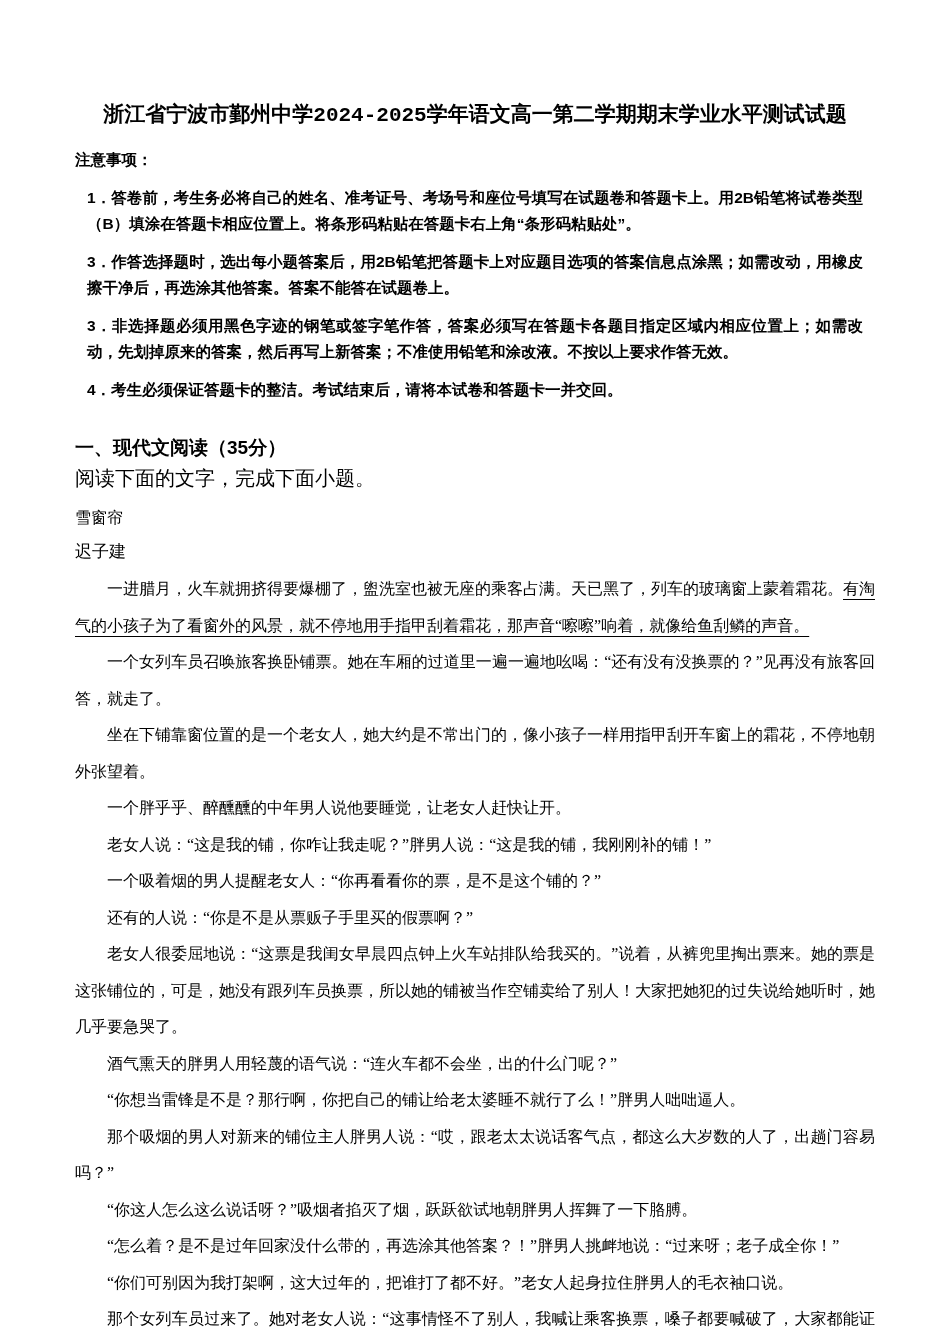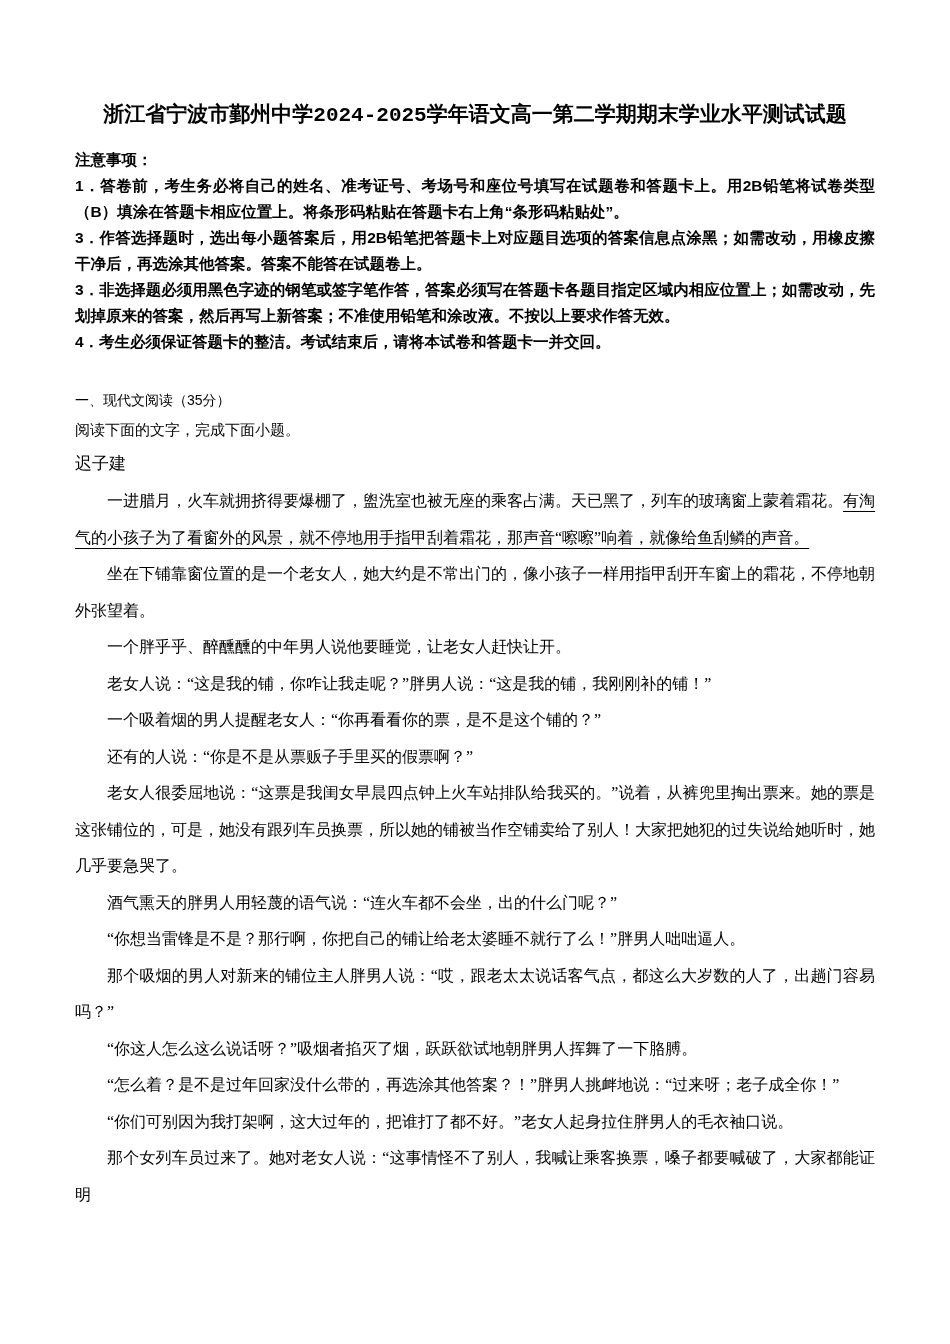--- a/index.html
+++ b/index.html
@@ -20,30 +20,30 @@
     line-height: 1.3;
     margin: 0 0 18px 0;
   }
   .notice {
     font-family: "Liberation Sans", "DejaVu Sans", sans-serif;
     font-weight: bold;
     font-size: 15.5px;
     line-height: 26px;
   }
   .notice-heading { margin: 0; }
-  .notice-item { margin: 0; text-align: justify; }
+  .notice-item { margin: 12px; text-align: justify; }
   .section-heading {
     font-family: "Liberation Sans", "DejaVu Sans", sans-serif;
-    font-weight: normal;
-    font-size: 14px;
+    font-weight: bold;
+    font-size: 19px;
     margin: 32px 0 0 0;
     line-height: 26px;
   }
   .reading-instruction {
-    font-size: 15px;
+    font-size: 20px;
     margin: 4px 0 0 0;
     line-height: 26px;
   }
   .article-title {
     font-size: 16px;
     margin: 14px 0 0 0;
     line-height: 26px;
   }
   .article-author {
     font-size: 17px;
@@ -75,24 +75,26 @@
     <p class="notice-heading">注意事项：</p>
     <p class="notice-item">1．答卷前，考生务必将自己的姓名、准考证号、考场号和座位号填写在试题卷和答题卡上。用2B铅笔将试卷类型（B）填涂在答题卡相应位置上。将条形码粘贴在答题卡右上角“条形码粘贴处”。</p>
     <p class="notice-item">3．作答选择题时，选出每小题答案后，用2B铅笔把答题卡上对应题目选项的答案信息点涂黑；如需改动，用橡皮擦干净后，再选涂其他答案。答案不能答在试题卷上。</p>
     <p class="notice-item">3．非选择题必须用黑色字迹的钢笔或签字笔作答，答案必须写在答题卡各题目指定区域内相应位置上；如需改动，先划掉原来的答案，然后再写上新答案；不准使用铅笔和涂改液。不按以上要求作答无效。</p>
     <p class="notice-item">4．考生必须保证答题卡的整洁。考试结束后，请将本试卷和答题卡一并交回。</p>
   </div>
 
   <p class="section-heading">一、现代文阅读（35分）</p>
   <p class="reading-instruction">阅读下面的文字，完成下面小题。</p>
 
+  <p class="article-title">雪窗帘</p>
   <p class="article-author">迟子建</p>
 
   <div class="article-paragraphs">
       <p class="body-para"><span>一进腊月，火车就拥挤得要爆棚了，盥洗室也被无座的乘客占满。天已黑了，列车的玻璃窗上蒙着霜花。</span><span class="underline">有淘气的小孩子为了看窗外的风景，就不停地用手指甲刮着霜花，那声音“嚓嚓”响着，就像给鱼刮鳞的声音。</span></p>
+      <p class="body-para"><span>一个女列车员召唤旅客换卧铺票。她在车厢的过道里一遍一遍地吆喝：“还有没有没换票的？”见再没有旅客回答，就走了。</span></p>
       <p class="body-para"><span>坐在下铺靠窗位置的是一个老女人，她大约是不常出门的，像小孩子一样用指甲刮开车窗上的霜花，不停地朝外张望着。</span></p>
       <p class="body-para"><span>一个胖乎乎、醉醺醺的中年男人说他要睡觉，让老女人赶快让开。</span></p>
       <p class="body-para"><span>老女人说：“这是我的铺，你咋让我走呢？”胖男人说：“这是我的铺，我刚刚补的铺！”</span></p>
       <p class="body-para"><span>一个吸着烟的男人提醒老女人：“你再看看你的票，是不是这个铺的？”</span></p>
       <p class="body-para"><span>还有的人说：“你是不是从票贩子手里买的假票啊？”</span></p>
       <p class="body-para"><span>老女人很委屈地说：“这票是我闺女早晨四点钟上火车站排队给我买的。”说着，从裤兜里掏出票来。她的票是这张铺位的，可是，她没有跟列车员换票，所以她的铺被当作空铺卖给了别人！大家把她犯的过失说给她听时，她几乎要急哭了。</span></p>
       <p class="body-para"><span>酒气熏天的胖男人用轻蔑的语气说：“连火车都不会坐，出的什么门呢？”</span></p>
       <p class="body-para"><span>“你想当雷锋是不是？那行啊，你把自己的铺让给老太婆睡不就行了么！”胖男人咄咄逼人。</span></p>
       <p class="body-para"><span>那个吸烟的男人对新来的铺位主人胖男人说：“哎，跟老太太说话客气点，都这么大岁数的人了，出趟门容易吗？”</span></p>
       <p class="body-para"><span>“你这人怎么这么说话呀？”吸烟者掐灭了烟，跃跃欲试地朝胖男人挥舞了一下胳膊。</span></p>

